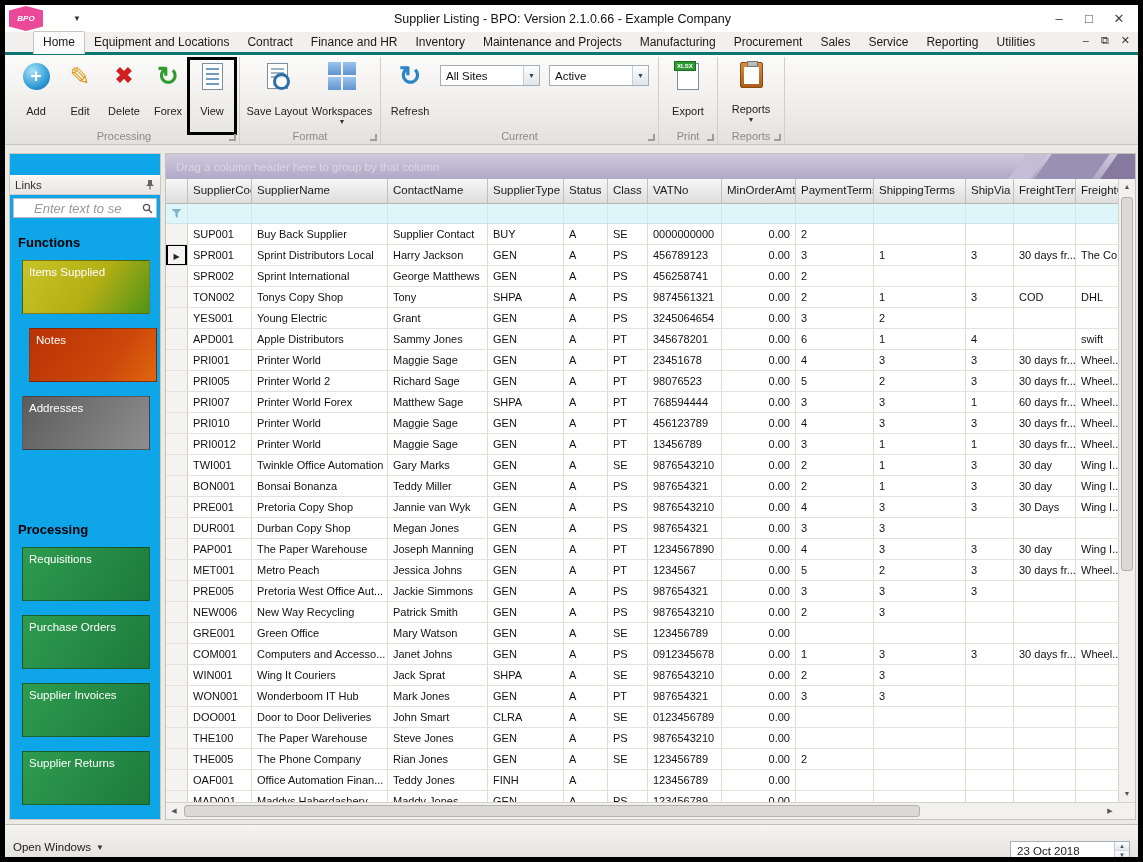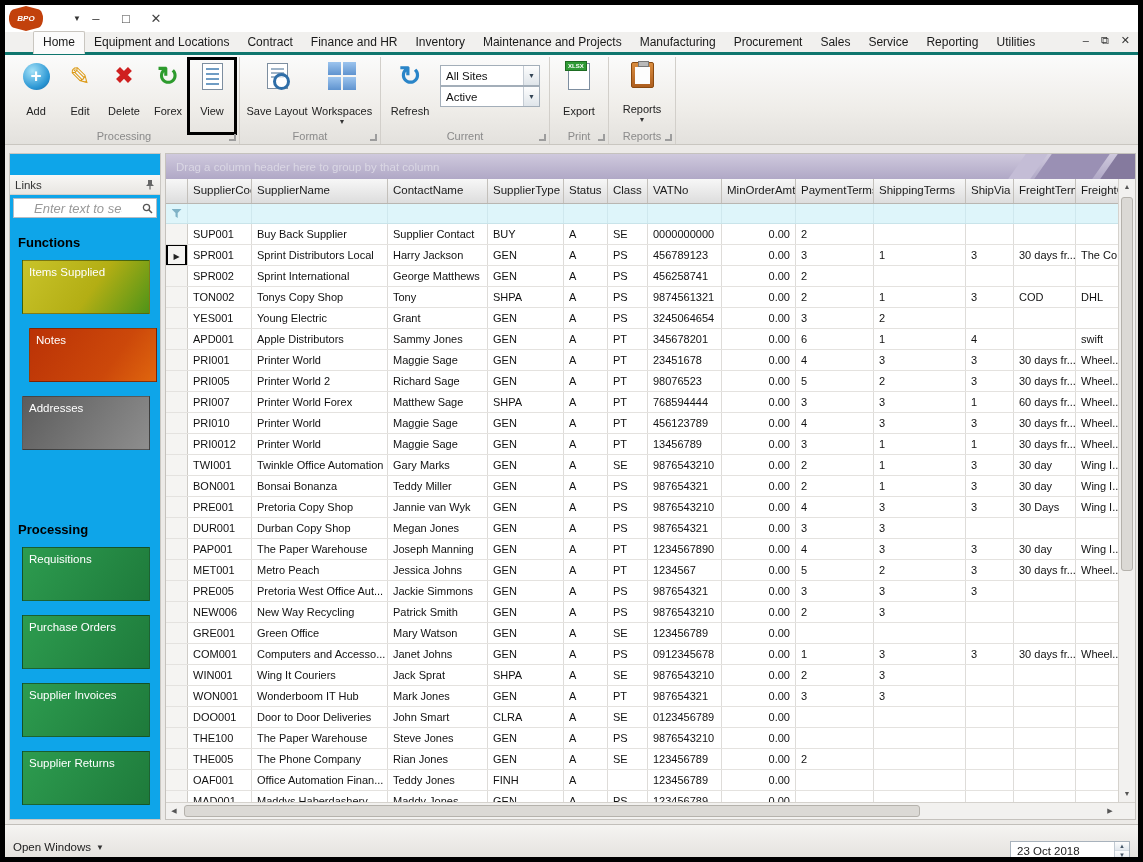--- a/index.html
+++ b/index.html
@@ -2,22 +2,22 @@
 <html><head>
 <meta charset="utf-8">
 <style>
   * { margin:0; padding:0; box-sizing:border-box; }
   body { font-family:"Liberation Sans", sans-serif; background:#000; width:1143px; height:862px; overflow:hidden; }
   .screen { width:1143px; height:862px; background:#000; padding:5px; }
   .window { width:100%; height:100%; background:#eceae7; display:flex; flex-direction:column; overflow:hidden; }
 
   
   .titlebar { height:27px; background:#fff; display:flex; align-items:center; padding:0 4px; flex:0 0 27px; }
-  .logo { width:34px; height:25px; background:#c2410c; clip-path:polygon(0 18%,50% 0,100% 18%,100% 82%,50% 100%,0 82%);
-          color:#fff; font-size:8px; font-weight:bold; font-style:italic; display:flex; align-items:center; justify-content:center;border-radius:12px; }
+  .logo { width:34px; height:25px; background:#ec4899; clip-path:polygon(0 18%,50% 0,100% 18%,100% 82%,50% 100%,0 82%);
+          color:#fff; font-size:8px; font-weight:bold; font-style:italic; display:flex; align-items:center; justify-content:center; }
   .qat-arrow { font-size:8px; color:#333; margin-left:30px; }
   .wtitle { flex:1; text-align:center; font-size:12.5px; color:#111; }
   .winbtns { display:flex; }
   .winbtn { width:30px; text-align:center; color:#444; font-size:13px; line-height:24px; }
 
   
   .tabrow { height:23px; flex:0 0 23px; background:#f1f0ee; display:flex; align-items:center; padding-left:28px; border-bottom:3px solid #0f766e; }
   .tab { padding:3px 9px 4px 9px; font-size:12px; color:#1a1a1a; white-space:nowrap; }
   .tab.active { background:#fbfbfb; border:1px solid #c9c6c0; border-bottom:1px solid #fbfbfb; margin-bottom:-1px; border-radius:2px 2px 0 0; }
   .mdibtns { margin-left:auto; margin-right:8px; display:flex; gap:12px; color:#333; font-size:11px; padding-bottom:3px; }
@@ -47,21 +47,21 @@
                linear-gradient(#9cc4ee,#5f93cf) 15px 0/13px 13px no-repeat,
                linear-gradient(#9cc4ee,#5f93cf) 0 15px/13px 13px no-repeat,
                linear-gradient(#9cc4ee,#5f93cf) 15px 15px/13px 13px no-repeat; }
   .ico-refresh { font-size:27px; color:#2a85c8; font-weight:bold; }
   .ico-export { width:22px; height:27px; background:#fff; border:1px solid #7d8ea0; position:relative; }
   .ico-export .badge { position:absolute; top:-3px; left:-4px; background:#2f9a35; color:#fff; font-size:6px; font-weight:bold; padding:1px 2px; border:1px solid #1d6c22; }
   .ico-reports { width:23px; height:26px; background:linear-gradient(#d98c3f,#ad5e1e); border:1px solid #8a4a10; border-radius:2px; position:relative; }
   .ico-reports::before { content:""; position:absolute; inset:4px 3px 3px 3px; background:#fdfdfd; }
   .ico-reports::after { content:""; position:absolute; top:-2px; left:6px; width:9px; height:4px; background:#b9b9b9; border:1px solid #777; }
 
-  .combo-col { display:flex; flex-direction:column; margin:6px 4px 0 6px; }
+  .combo-col { display:flex; flex-direction:row; gap:9px; margin:6px 4px 0 6px; }
   .combo { width:100px; height:21px; background:#fff; border:1px solid #a3aeb9; display:flex; align-items:center; }
   .combo .val { flex:1; padding-left:5px; font-size:11.5px; color:#111; white-space:nowrap; overflow:hidden; }
   .combo .arrow { width:16px; height:100%; border-left:1px solid #c5ccd4; background:linear-gradient(#fdfdfd,#dfe5ea); font-size:7px; display:flex; align-items:center; justify-content:center; color:#345; }
 
   
   .main { flex:1; display:flex; padding:8px 2px 4px 4px; gap:4px; background:#eceae7; overflow:hidden; }
 
   
   .sidebar { width:152px; flex:0 0 152px; background:#0ea5e9; border:1px solid #cac7c2; display:flex; flex-direction:column; overflow:hidden;justify-content:flex-end; }
   .links-header { height:20px; flex:0 0 20px; background:linear-gradient(#f8f7f5,#e8e6e2); border-bottom:1px solid #d2cfca; display:flex; align-items:center; padding:0 5px; font-size:11.5px; color:#333; }
@@ -126,20 +126,21 @@
 </style>
 </head>
 <body>
 
 <div class="screen">
 <div class="window">
 
   <div class="titlebar">
     <div class="logo">BPO</div>
     <span class="qat-arrow">▼</span>
+    <div class="wtitle">Supplier Listing - BPO: Version 2.1.0.66 - Example Company</div>
     <div class="winbtns">
       <span class="winbtn">–</span>
       <span class="winbtn">□</span>
       <span class="winbtn">✕</span>
     </div>
   </div>
 
   <div class="tabrow">
     <span class="tab active">Home</span>
     <span class="tab">Equipment and Locations</span>

